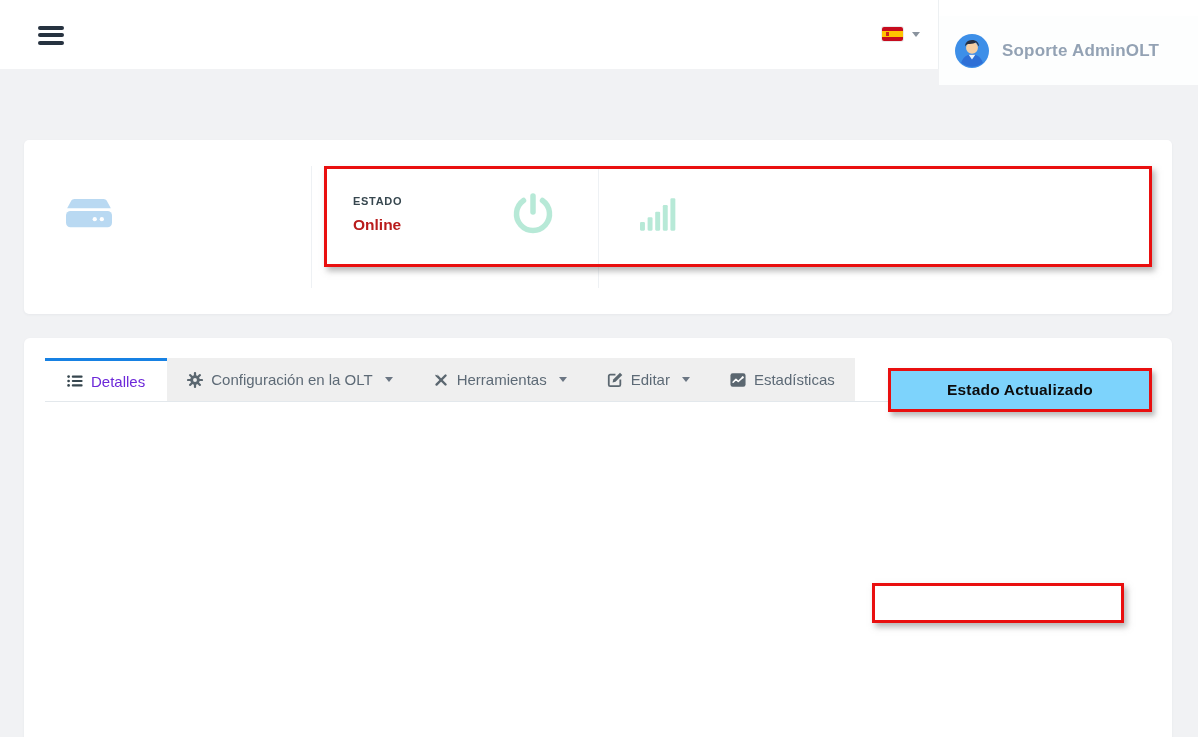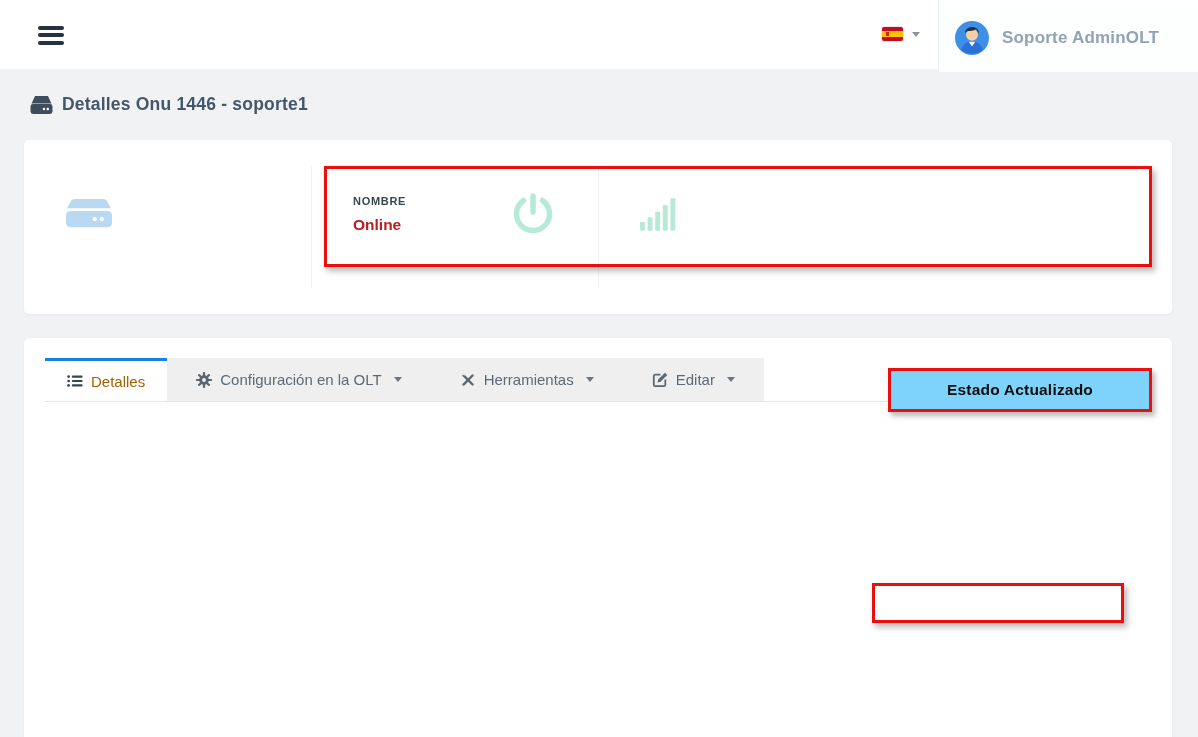--- a/index.html
+++ b/index.html
@@ -9,21 +9,21 @@
 
   
   .topbar { position:absolute; left:0; top:0; width:1198px; height:69px; background:#ffffff; }
   .hamburger { position:absolute; left:38px; top:26px; width:26px; height:19px; cursor:pointer; }
   .hamburger span { display:block; width:26px; height:3.8px; border-radius:2px; background:#263240; margin-bottom:3.6px; }
   .lang-switch { position:absolute; left:882px; top:24px; display:flex; align-items:center; gap:9px; cursor:pointer; height:20px; }
   .flag { width:21px; height:14px; border-radius:2px; background:linear-gradient(180deg,#c60b1e 0 27%,#ffc400 27% 73%,#c60b1e 73% 100%); position:relative; box-shadow:0 0 0 1px rgba(0,0,0,.08); }
   .flag::after { content:""; position:absolute; left:4px; top:5px; width:3px; height:4px; background:#c60b1e; opacity:.85; }
   .caret { width:0; height:0; border-left:4.5px solid transparent; border-right:4.5px solid transparent; border-top:5px solid #8a939e; }
   .topbar-divider { position:absolute; left:938px; top:0; width:1px; height:69px; background:#edf0f2; }
-  .user-block { position:absolute; left:939px; top:3px; width:259px; height:69px; display:flex; align-items:center; gap:13px; padding-left:16px; cursor:pointer; background:#fdfefe; }
+  .user-block { position:absolute; left:939px; top:16px; width:259px; height:69px; display:flex; align-items:center; gap:13px; padding-left:16px; cursor:pointer; background:#fdfefe; }
   .user-name { font-size:17px; color:#93a2b4; font-weight:600; letter-spacing:.2px; }
 
   
   .page-title-row { position:absolute; left:30px; top:94px; display:flex; align-items:center; gap:9px; }
   .page-title-row h1 { font-size:17.5px; font-weight:700; color:#42576b; letter-spacing:.2px; }
 
   
   .stats-card { position:absolute; left:24px; top:140px; width:1148px; height:174px; background:#fff; border-radius:5px; box-shadow:0 1px 3px rgba(40,50,70,.05); display:flex; }
   .stat-col { width:287px; display:flex; align-items:center; justify-content:space-between; padding:0 42px 26px 42px; position:relative; }
   .stat-col + .stat-col::before { content:""; position:absolute; left:0; top:26px; bottom:26px; width:1px; background:#eef1f4; }
@@ -34,22 +34,22 @@
 
   
   .anno-red { position:absolute; border:3px solid #e90f0f; box-shadow:3px 4px 6px rgba(110,110,110,.5); pointer-events:none; }
   .anno-box-stats { left:324px; top:166px; width:828px; height:101px; }
   .anno-box-puerto { left:872px; top:583px; width:252px; height:40px; }
   .anno-yellow { position:absolute; left:888px; top:368px; width:264px; height:44px; background:#7dd3fc; border:3px solid #e90f0f; display:flex; align-items:center; justify-content:center; font-size:15.5px; font-weight:700; color:#0c0c0c; box-shadow:3px 4px 5px rgba(120,120,120,.5); letter-spacing:.2px; }
 
   
   .tabs-card { position:absolute; left:24px; top:338px; width:1148px; height:399px; background:#fff; border-radius:6px 6px 0 0; box-shadow:0 1px 3px rgba(40,50,70,.05); }
   .tabs-row { position:absolute; left:21px; right:21px; top:20px; height:44px; border-bottom:1px solid #e3e8ec; display:flex; align-items:stretch; }
-  .tab { display:flex; align-items:center; gap:8px; padding:0 29px; font-size:15px; color:#5d6a76; cursor:pointer; white-space:nowrap; }
-  .tab.active { background:#fff; border-top:3px solid #1781e3; color:#a16207; font-weight:400; padding:8px 22px; }
+  .tab { display:flex; align-items:center; gap:8px; padding:0 20px; font-size:15px; color:#5d6a76; cursor:pointer; white-space:nowrap; }
+  .tab.active { background:#fff; border-top:3px solid #1781e3; color:#6d28d9; font-weight:400; padding:8px 22px; }
   .tab-group { display:flex; background:#efefef; }
   .tab .caret { border-top-color:#6b7683; border-left-width:4px; border-right-width:4px; margin-left:4px; }
 </style>
 </head>
 <body>
 
 <div class="screen">
 
   <header class="topbar">
     <div class="hamburger">
@@ -67,42 +67,33 @@
         <circle cx="18" cy="18" r="18" fill="#3d8fe8"></circle>
         <path d="M6.5 30.5c2-6.2 6.6-9 11.5-9s9.5 2.8 11.5 9a18 18 0 0 1-23 0z" fill="#2e6fd6"></path>
         <path d="M14.5 22h7l-3.5 5z" fill="#eef4fb"></path>
         <circle cx="18" cy="14.5" r="6.3" fill="#f6cfa4"></circle>
         <path d="M18 6.3c-4.3 0-7.3 3-7.3 6.6 0 1 .9-2.6 3.5-2.4 3.1.3 6.6-.4 7.8-1.7 1.7 1.3 2.8 4.9 3.2 4 .4-3.7-2.9-6.5-7.2-6.5z" fill="#273043"></path>
       </svg>
       <span class="user-name">Soporte AdminOLT</span>
     </div>
   </header>
 
-  <div class="page-title-row">
-    <svg width="23" height="20" viewBox="0 0 24 21">
-      <path fill="#3d4d5c" d="M5.2 1h13.6l3.6 8H1.6l3.6-8z"></path>
-      <rect x="0.5" y="9.5" width="23" height="10.5" rx="2.6" fill="#3d4d5c"></rect>
-      <circle cx="18.6" cy="14.7" r="1.35" fill="#fff"></circle>
-      <circle cx="14.6" cy="14.7" r="1.35" fill="#fff"></circle>
-    </svg>
-    <h1>Detalles Onu 1446 - soporte1</h1>
-  </div>
 
   <section class="stats-card">
     <div class="stat-col">
       <svg width="46" height="34" viewBox="0 0 52 38">
         <path fill="#b9d9f2" d="M9.5 2h33c1.5 0 2.9.8 3.6 2.1l4.6 8.4H1.3l4.6-8.4C6.6 2.8 8 2 9.5 2z"></path>
         <rect x="0" y="15.5" width="52" height="18.5" rx="5" fill="#b9d9f2"></rect>
         <circle cx="40.5" cy="24.8" r="2.4" fill="#fff"></circle>
         <circle cx="32.5" cy="24.8" r="2.4" fill="#fff"></circle>
       </svg>
     </div>
     <div class="stat-col">
       <div>
-        <div class="stat-label">NOMBRE</div>
+        <div class="stat-label">ESTADO</div>
         <div class="stat-value teal">Online</div>
       </div>
       <svg width="46" height="46" viewBox="0 0 46 46">
         <path d="M23 5v16" stroke="#b7e9d7" stroke-width="5.5" stroke-linecap="round" fill="none"></path>
         <path d="M13.5 9.5a16.5 16.5 0 1 0 19 0" stroke="#b7e9d7" stroke-width="5.5" fill="none" stroke-linecap="round"></path>
       </svg>
     </div>
     <div class="stat-col">
       <svg width="38" height="33" viewBox="0 0 40 34">
         <g fill="#b7e9d7">
@@ -158,20 +149,28 @@
           <div class="caret"></div>
         </div>
         <div class="tab">
           <svg width="16" height="16" viewBox="0 0 18 18">
             <path fill="none" stroke="#5b6770" stroke-width="2" d="M9.5 3H3.6A1.6 1.6 0 0 0 2 4.6v9.8A1.6 1.6 0 0 0 3.6 16h9.8a1.6 1.6 0 0 0 1.6-1.6V8.5"></path>
             <path fill="#5b6770" d="M14.6.8l2.6 2.6-7.6 7.6-3.3.7.7-3.3L14.6.8z"></path>
           </svg>
           <span>Editar</span>
           <div class="caret"></div>
         </div>
+        <div class="tab">
+          <svg width="16" height="16" viewBox="0 0 18 18">
+            <rect x="0.5" y="1.5" width="17" height="15" rx="2.5" fill="#5b6770"></rect>
+            <path d="M3.5 11.5l3.2-3.2 2.6 2.4 5-4.6" fill="none" stroke="#fff" stroke-width="1.8" stroke-linecap="round" stroke-linejoin="round"></path>
+            <circle cx="14.3" cy="6.1" r="1.2" fill="#fff"></circle>
+          </svg>
+          <span>Estadísticas</span>
+        </div>
       </div>
     </nav>
 
   </section>
 
   <div class="anno-red anno-box-stats"></div>
   <div class="anno-red anno-box-puerto"></div>
   <div class="anno-yellow">
     <span>Estado Actualizado</span>
   </div>

